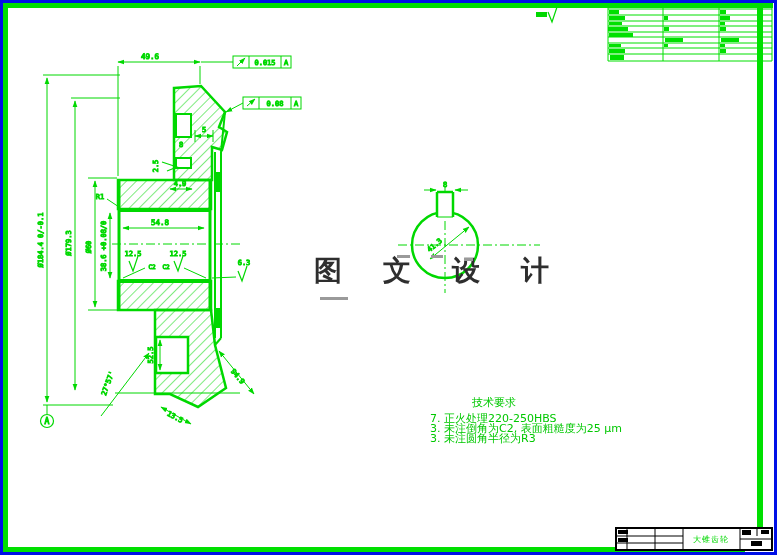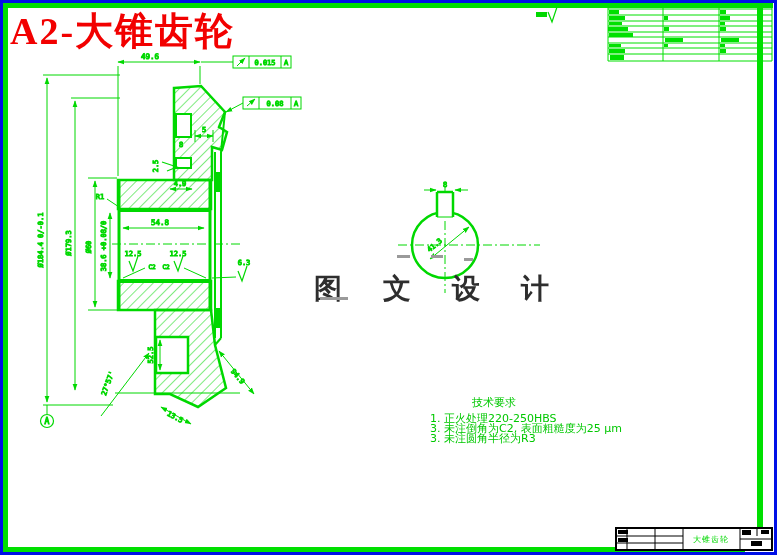--- a/index.html
+++ b/index.html
@@ -1,21 +1,21 @@
 <!DOCTYPE html>
 <html><head>
 <meta charset="utf-8">
 <style>
   html,body{margin:0;padding:0;background:#888;}
   .page{position:relative;width:777px;height:555px;background:#fff;overflow:hidden;
         font-family:"DejaVu Sans",sans-serif;}
   .abs{position:absolute;}
   .cad-title{left:10px;top:6px;font-family:"Liberation Serif",serif;font-weight:bold;
              font-size:38px;letter-spacing:2px;color:#f20000;white-space:nowrap;}
-  .watermark{left:314px;top:270px;font-family:"Liberation Serif",serif;font-weight:bold;
+  .watermark{left:314px;top:252px;font-family:"Liberation Serif",serif;font-weight:bold;
              font-size:28px;letter-spacing:17px;color:#2e2e2e;white-space:nowrap;}
   .wm-dash{background:#9a9a9a;height:3px;}
   .tech{left:430px;top:398px;color:#00c800;font-size:11px;line-height:10px;white-space:nowrap;
         font-family:"DejaVu Sans",sans-serif;}
   .tech .hd{margin-left:42px;margin-bottom:6px;display:block;}
   svg text{font-family:"DejaVu Sans Mono",monospace;fill:#00d800;}
 </style>
 </head>
 <body>
 
@@ -239,28 +239,27 @@
       <rect x="742" y="530" width="9" height="5"></rect>
       <rect x="761" y="530" width="8" height="4"></rect>
       <rect x="751" y="541" width="11" height="5"></rect>
     </g>
     <text x="711" y="542" font-size="8" text-anchor="middle" fill="#000" style="letter-spacing:1px">大锥齿轮</text>
   </g>
 
   <rect x="1.5" y="1.5" width="774" height="552" fill="none" stroke="#0010e6" stroke-width="3"></rect>
 </svg>
 
-<div class="abs cad-title">A2-大锥齿轮</div>
 
 <div class="abs watermark">图 文 设 计</div>
 <div class="abs wm-dash" style="left:320px;top:297px;width:28px;"></div>
 <div class="abs wm-dash" style="left:397px;top:255px;width:13px;"></div>
 <div class="abs wm-dash" style="left:431px;top:255px;width:12px;"></div>
 <div class="abs wm-dash" style="left:464px;top:258px;width:9px;"></div>
 
 <div class="abs tech">
   <span class="hd">技术要求</span>
-  <div>1. 正火处理220-250HBS</div>
+  <div>7. 正火处理220-250HBS</div>
   <div>3. 未注倒角为C2, 表面粗糙度为25 μm</div>
   <div>3. 未注圆角半径为R3</div>
 </div>
 
 </div>
 
 </body></html>

